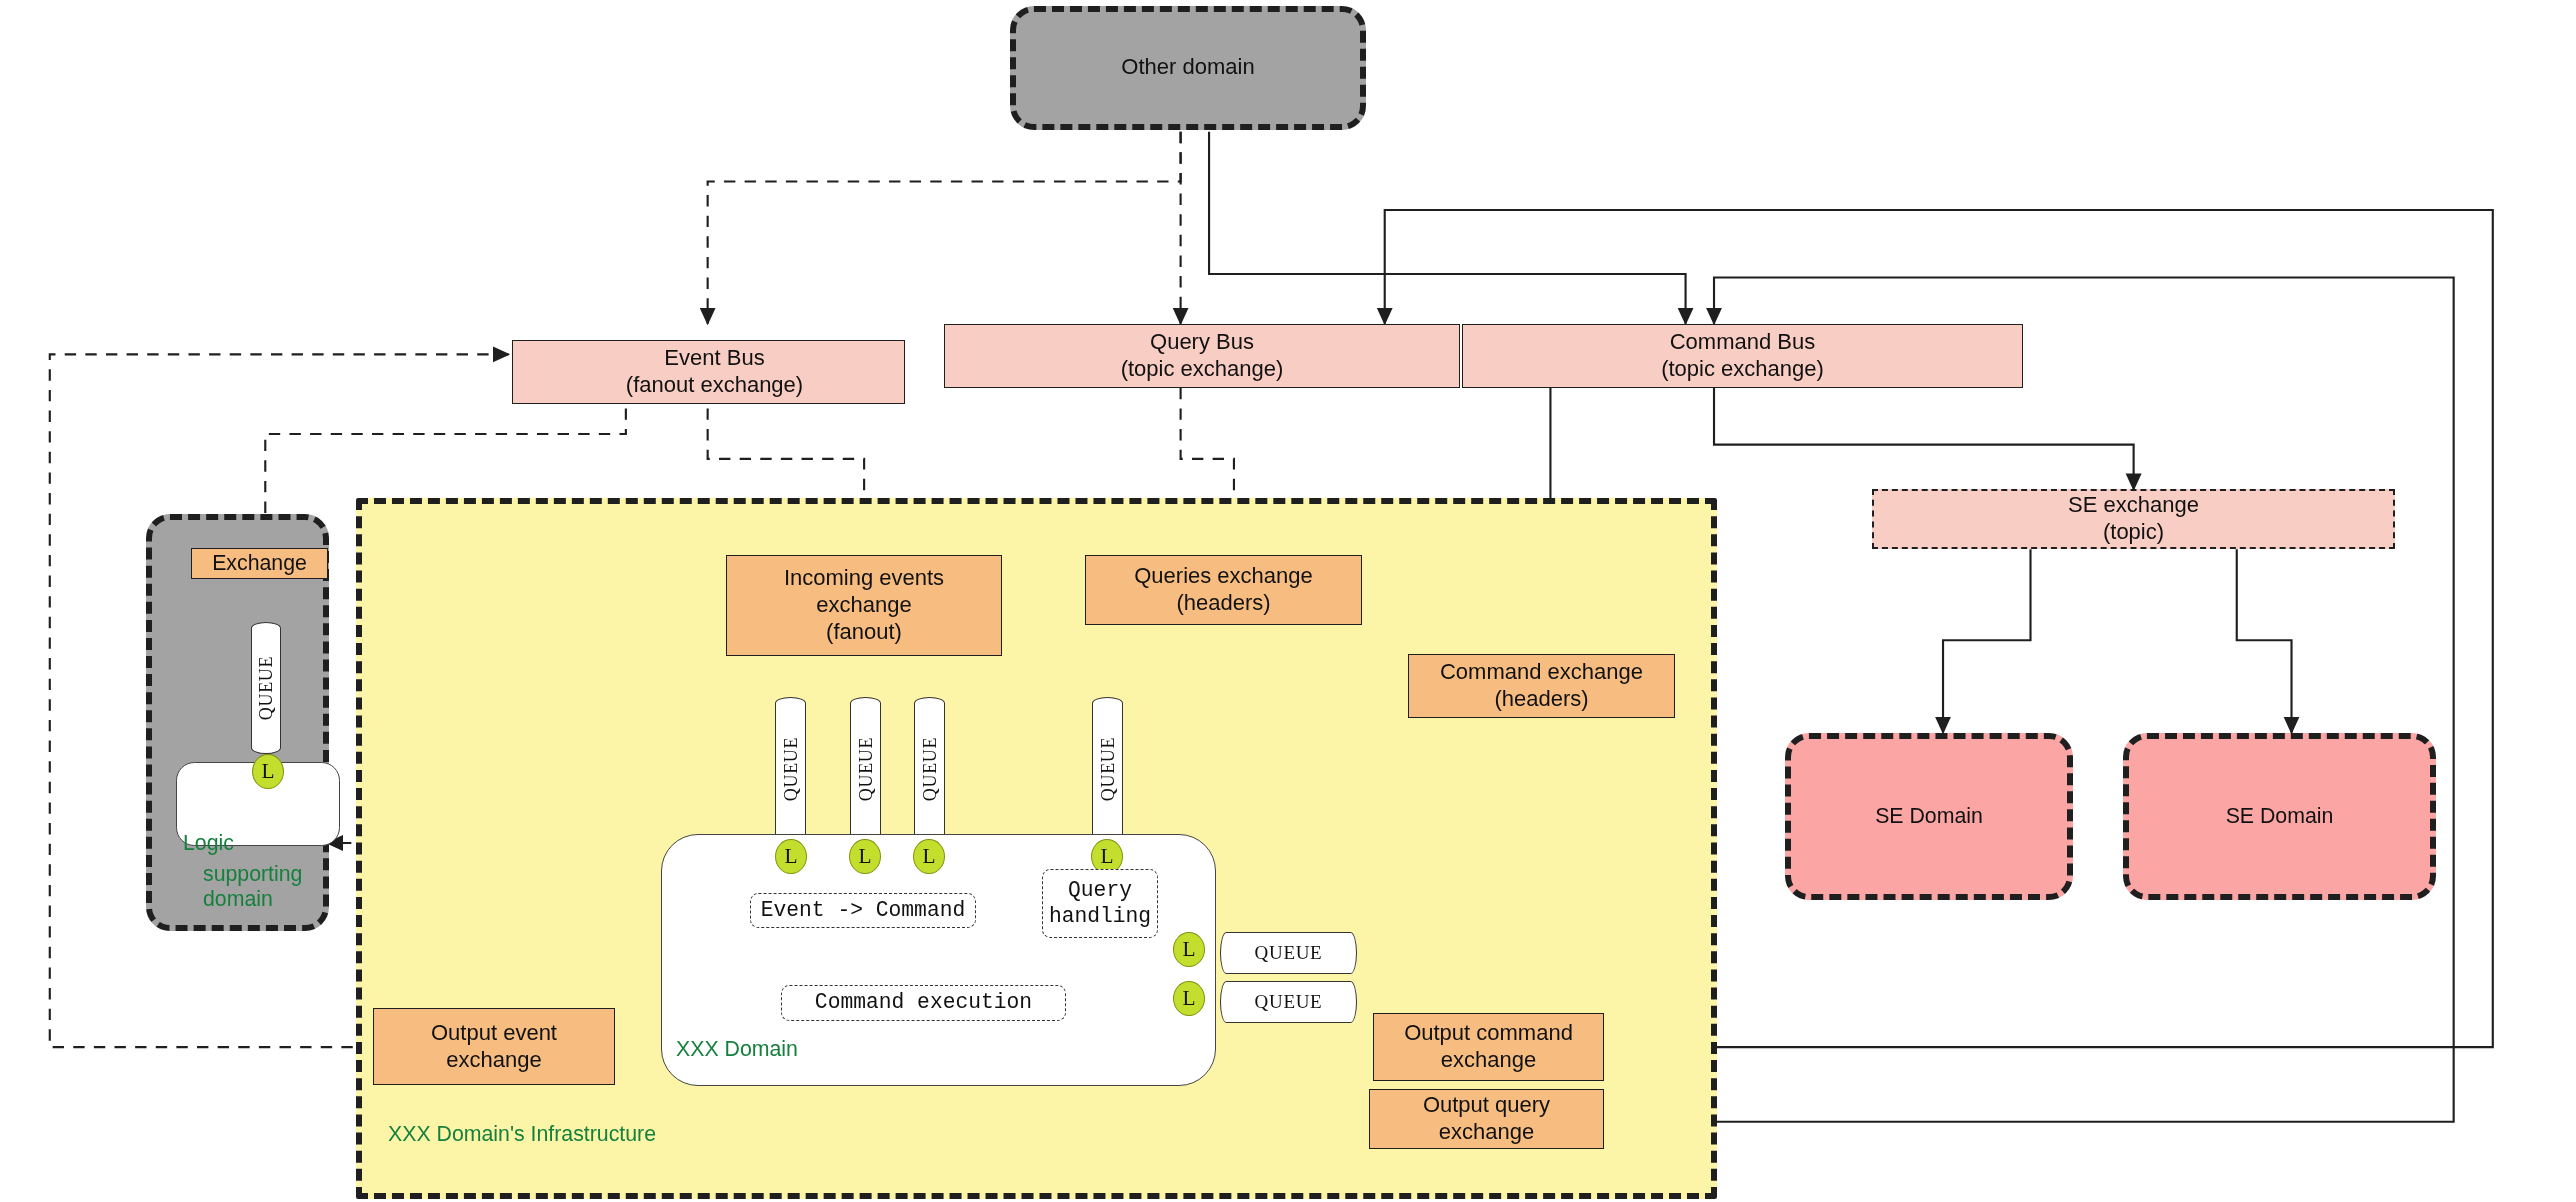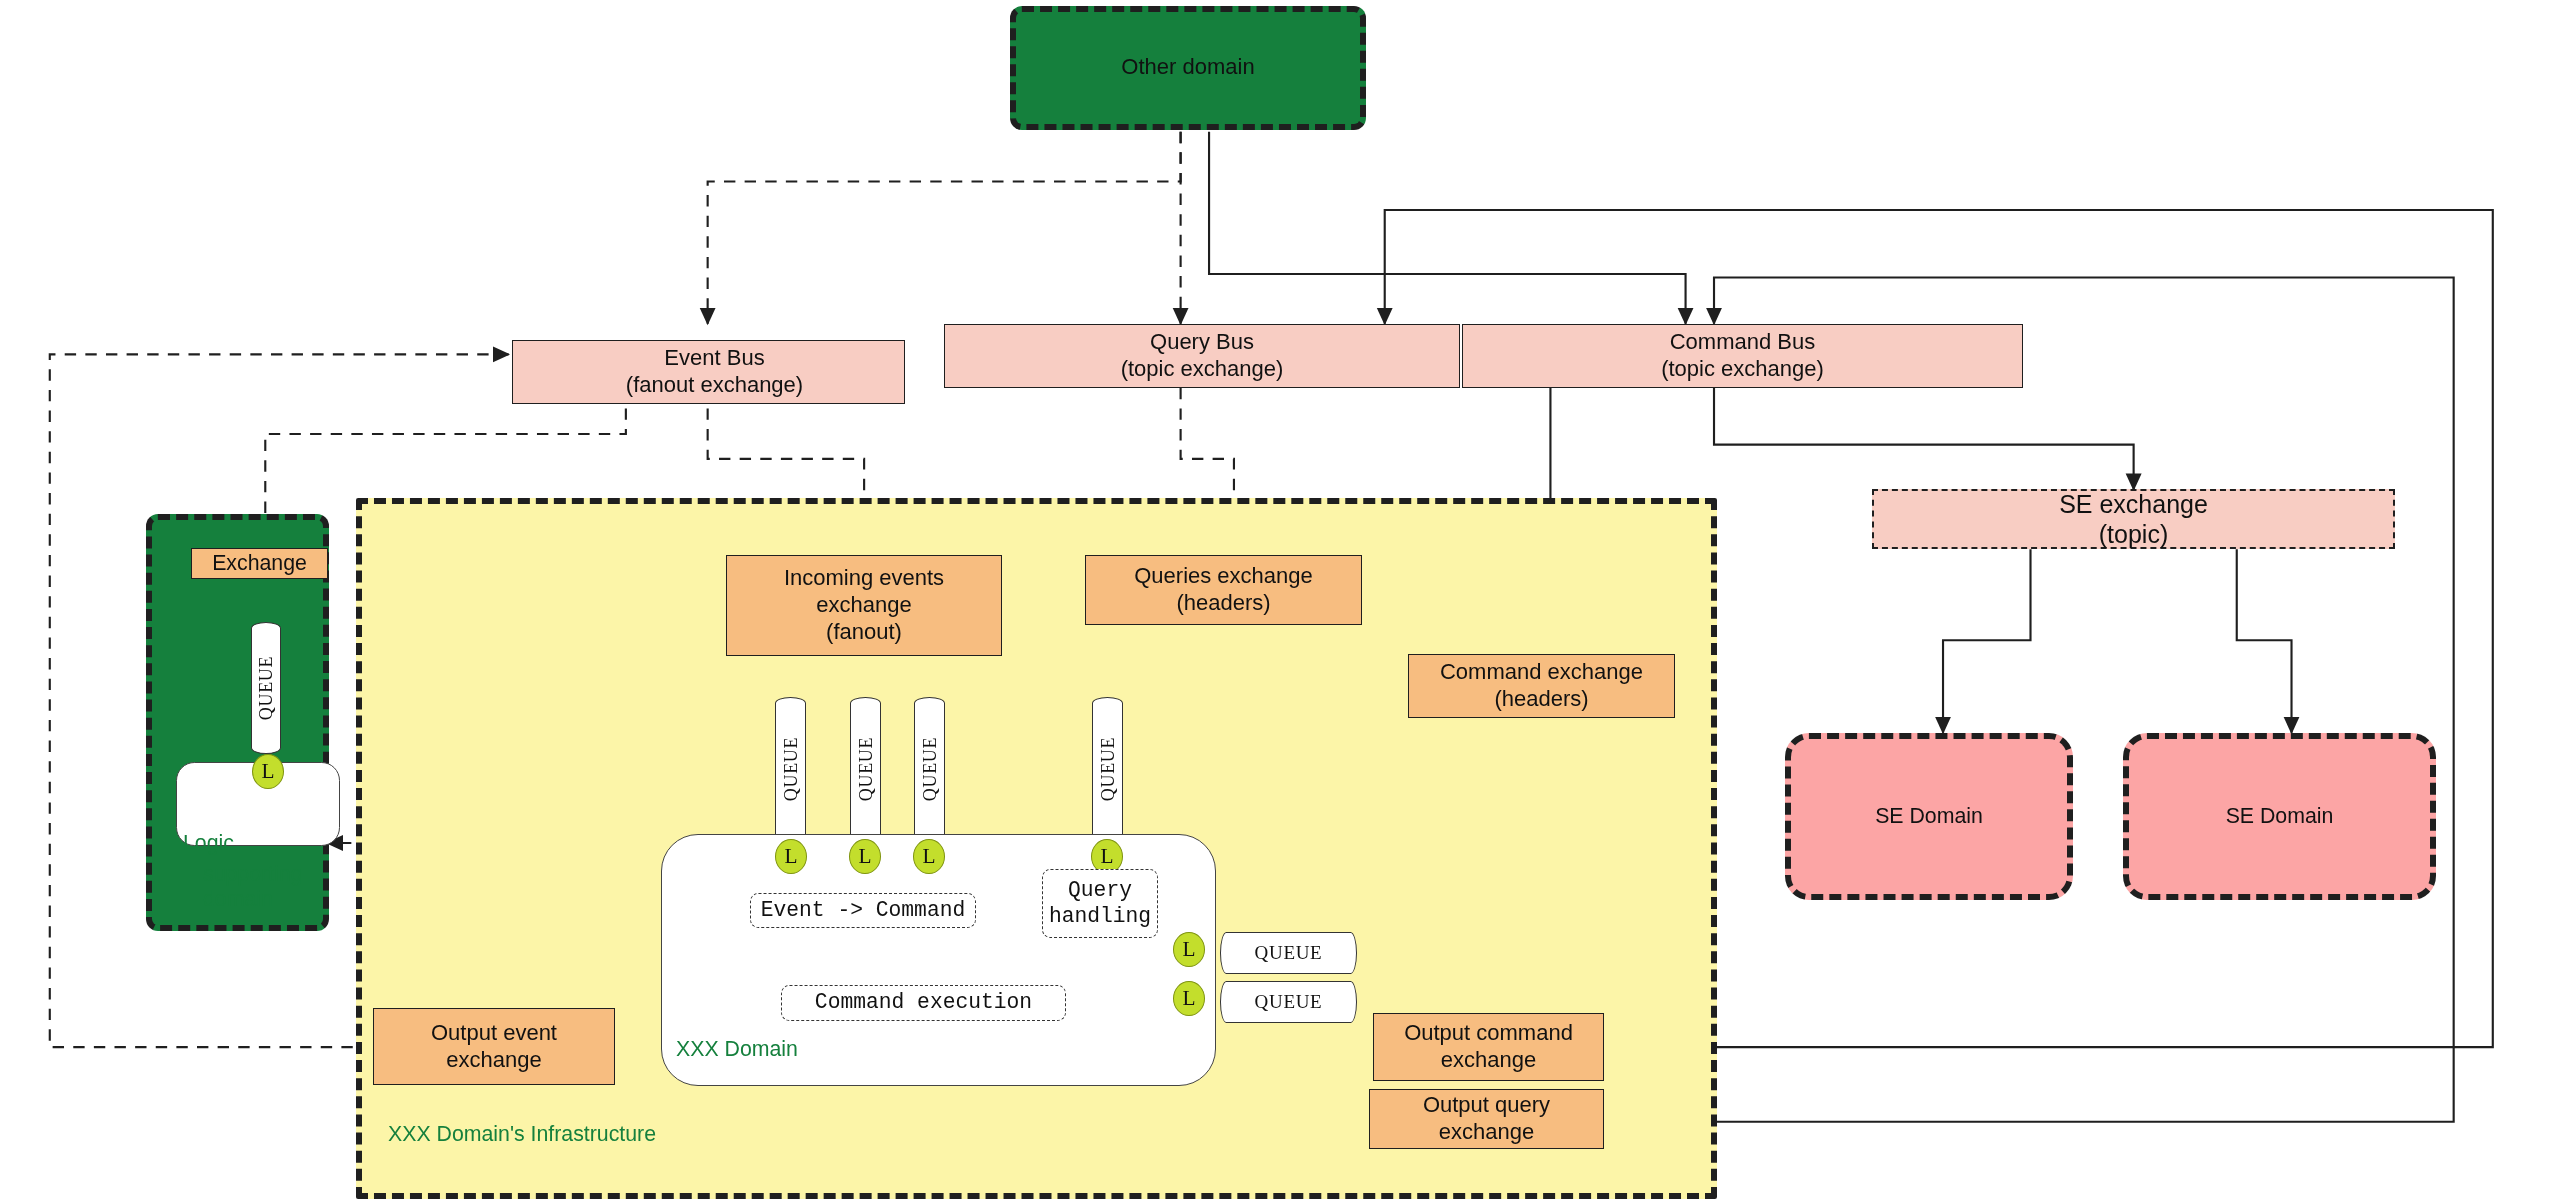--- a/index.html
+++ b/index.html
@@ -5,26 +5,26 @@
   html,body{margin:0;padding:0;background:#ffffff;}
   body{font-family:"Liberation Sans",sans-serif;}
   #canvas{position:relative;width:2576px;height:1203px;background:#fff;overflow:hidden;}
   svg.layer{position:absolute;left:0;top:0;width:2576px;height:1203px;pointer-events:none;}
 
   .node{position:absolute;box-sizing:border-box;display:flex;align-items:center;
         justify-content:center;text-align:center;line-height:1.22;}
 
   
   .bus{background:#f8cdc3;border:1.4px solid #1f1f1f;font-size:22px;color:#111;}
-  .se-exch{background:#f8cdc3;border:2.1px dashed #1f1f1f;font-size:25px;color:#111;}
+  .se-exch{background:#f8cdc3;border:2.1px dashed #1f1f1f;font-size:22px;color:#111;}
   .exch{background:#f7bd80;border:1.4px solid #1f1f1f;font-size:22px;color:#111;}
   .exch-small{background:#f7bd80;border:1.4px solid #1f1f1f;font-size:21.3px;color:#111;}
 
   
-  .domain-dashed{background:#15803d;border:6.4px dashed #1f1f1f;border-radius:12px;}
+  .domain-dashed{background:#a3a3a3;border:6.4px dashed #1f1f1f;border-radius:24px;}
   .se-domain{background:#fca5a5;border:6.4px dashed #1f1f1f;border-radius:24px;
              font-size:21.3px;color:#111;}
   .infra{background:#fcf5a8;border:6.4px dashed #1f1f1f;border-radius:2.1px;}
 
   
   .logic-box{background:#fff;border:1.4px solid #444;border-radius:18.5px;}
   .xxx-domain-box{background:#fff;border:1.4px solid #444;border-radius:37px;}
 
   
   .container-label{position:absolute;font-size:21.3px;color:#15803d;text-align:left;

